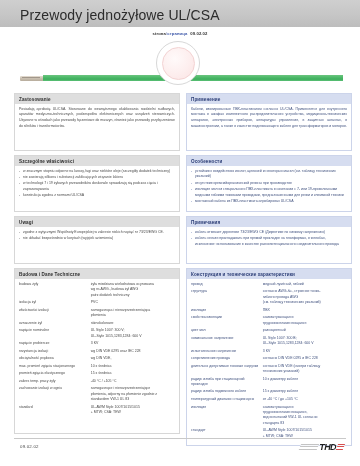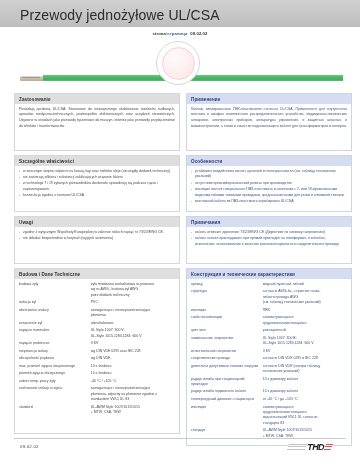--- a/index.html
+++ b/index.html
@@ -116,21 +116,21 @@
   
   .footrule{
     position:absolute;left:14px;top:438px;width:332px;height:0;
     border-top:.7px solid #c9c9c9;
   }
   .footnum{
     position:absolute;left:20px;top:444px;
     font-size:4.4px;color:#4a4a4a;letter-spacing:.2px;
   }
   .logo{
-    position:absolute;right:28px;top:441px;height:12px;
+    position:absolute;right:16px;top:441px;height:12px;
     display:flex;align-items:center;
   }
   .logo .swoosh{
     width:18px;height:5.5px;margin-right:1px;
     background:repeating-linear-gradient(to bottom,#b9b9b9 0px,#b9b9b9 .9px,#ffffff .9px,#ffffff 1.8px);
     transform:skewX(-22deg);opacity:.85;
   }
   .logo .mark{
     font-size:9px;font-weight:bold;font-style:italic;color:#1f1f1f;letter-spacing:-.6px;
   }

